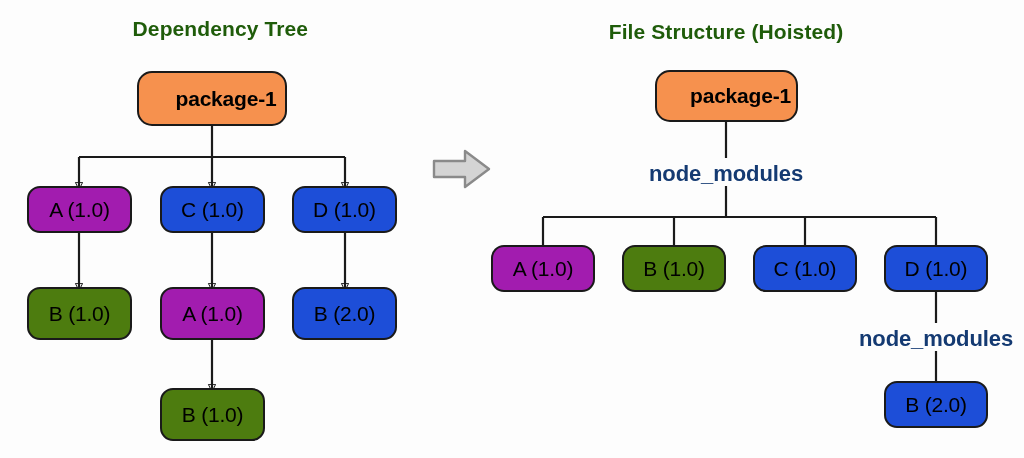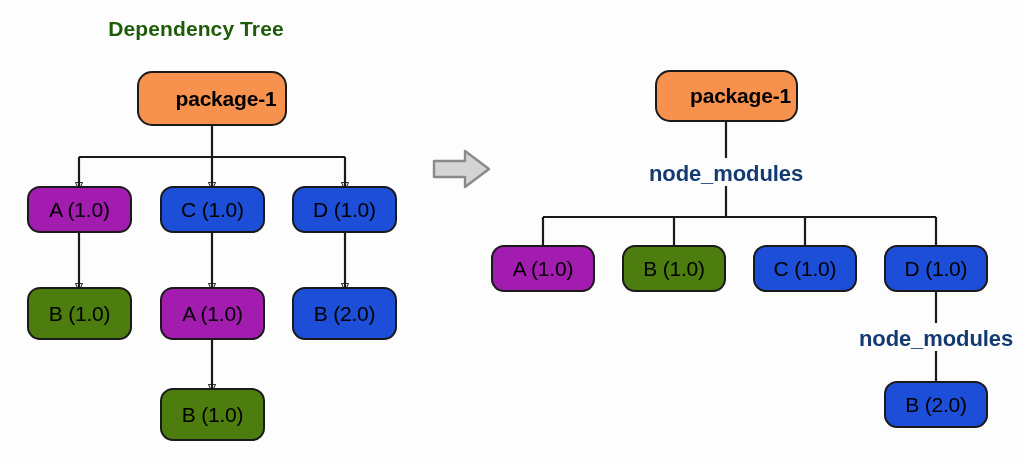--- a/index.html
+++ b/index.html
@@ -112,38 +112,39 @@
 
     <path d="M936,292 L936,323" stroke-width="2.2"></path>
 
     <path d="M936,351 L936,381" stroke-width="2.2"></path>
   </svg>
 
   <svg class="big-arrow" style="left:432px; top:147px;" width="60" height="44" viewBox="0 0 60 44" xmlns="http://www.w3.org/2000/svg">
     <path d="M2,14 L33,14 L33,4 L57,22 L33,40 L33,30 L2,30 Z" fill="#d4d4d4" stroke="#8a8a8a" stroke-width="2.4" stroke-linejoin="round"></path>
   </svg>
 
-  <div class="panel-title" style="left:96px; top:17px; width:200px;">Dependency Tree</div>
+  <div class="panel-title" style="left:108px; top:17px; width:200px;text-align:right;">Dependency Tree</div>
 
   <div class="node root fill-orange" style="left:137px; top:71px; width:150px; height:55px;">package-1</div>
 
   <div class="node fill-purple" style="left:27px; top:186px; width:105px; height:47px;">A (1.0)</div>
 
   <div class="node fill-white" style="left:160px; top:186px; width:105px; height:47px;">C (1.0)</div>
 
   <div class="node fill-white" style="left:292px; top:186px; width:105px; height:47px;">D (1.0)</div>
 
   <div class="node fill-green" style="left:27px; top:287px; width:105px; height:53px;">B (1.0)</div>
 
   <div class="node fill-purple" style="left:160px; top:287px; width:105px; height:53px;">A (1.0)</div>
 
   <div class="node fill-white" style="left:292px; top:287px; width:105px; height:53px;">B (2.0)</div>
 
   <div class="node fill-green" style="left:160px; top:388px; width:105px; height:53px;">B (1.0)</div>
 
+  <div class="panel-title" style="left:591px; top:20px; width:270px;">File Structure (Hoisted)</div>
 
   <div class="node root fill-orange" style="left:655px; top:70px; width:143px; height:52px;">package-1</div>
 
   <div class="nm-label" style="left:636px; top:161px; width:180px;">node_modules</div>
 
   <div class="node fill-purple" style="left:491px; top:245px; width:104px; height:47px;">A (1.0)</div>
 
   <div class="node fill-green" style="left:622px; top:245px; width:104px; height:47px;">B (1.0)</div>
 
   <div class="node fill-white" style="left:753px; top:245px; width:104px; height:47px;">C (1.0)</div>

